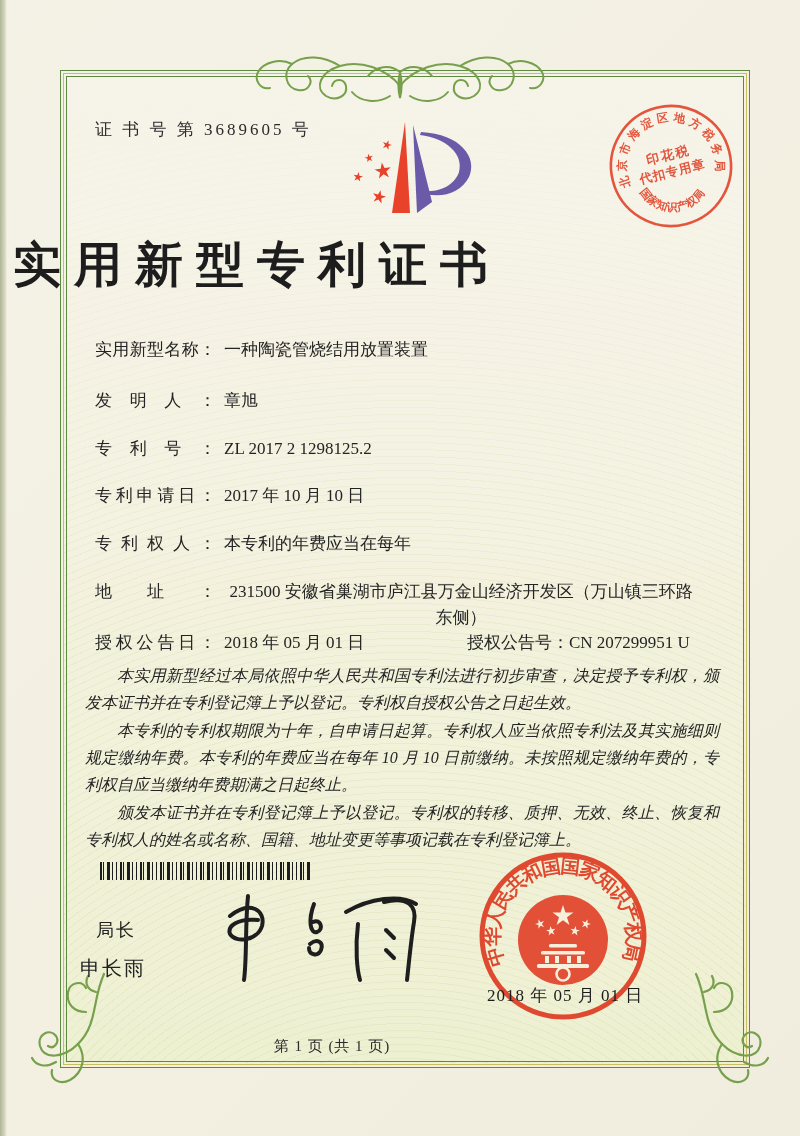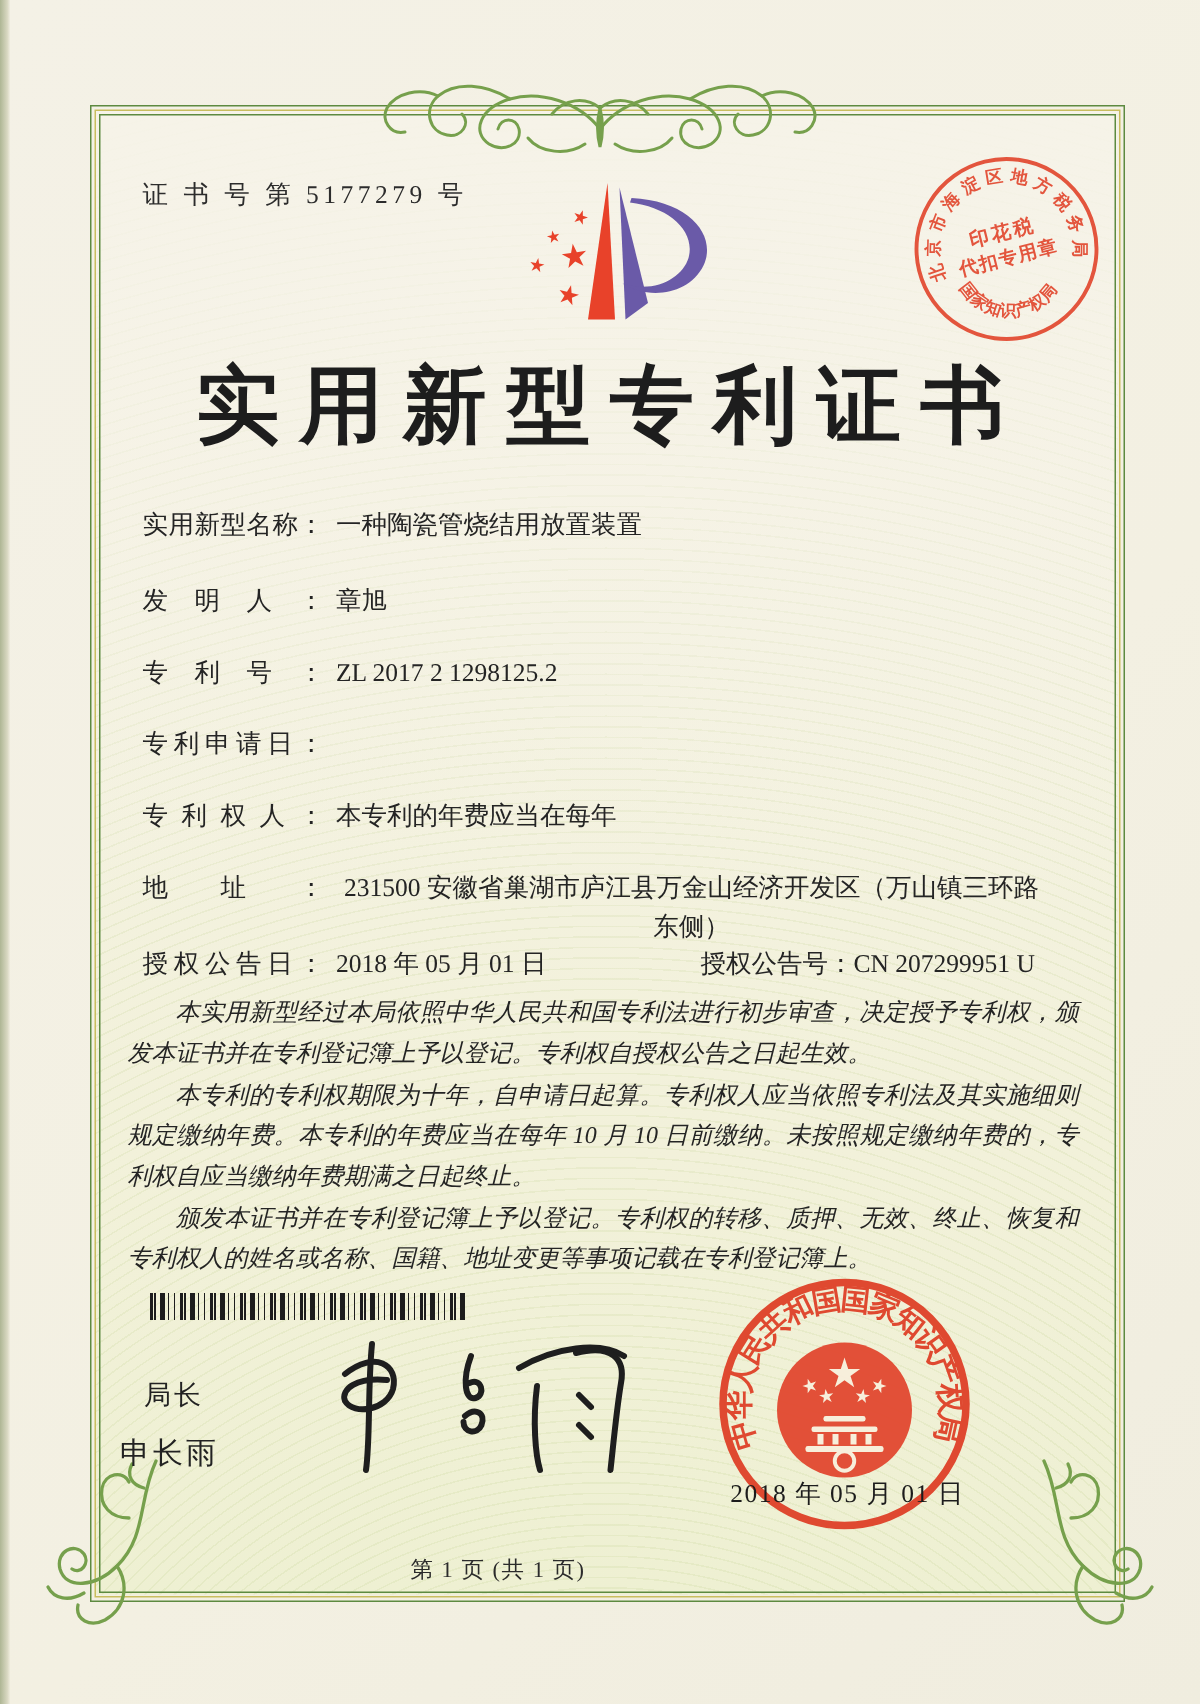--- a/index.html
+++ b/index.html
@@ -24,22 +24,22 @@
       repeating-radial-gradient(circle at 50% 130%, rgba(150,180,80,.10) 0 1px, rgba(150,180,80,0) 1px 7px),
       linear-gradient(#f6f3e8 0%, #f2f1da 70%, #eef0d2 100%);
   }
   .frame{position:absolute;left:60px;top:70px;width:688px;height:996px;border:1.6px solid #5d8a40;pointer-events:none;}
   .frame::before{content:"";position:absolute;inset:1.6px;border:1.5px solid #c9bd5e;}
   .frame::after{content:"";position:absolute;inset:4.6px;border:1.8px solid #5d8a40;}
   .ornament{position:absolute;color:#76a04c;}
   
   .cert-no{position:absolute;left:95px;top:118px;font-size:17px;letter-spacing:3px;color:#2c2c2c;}
   .title{
-    position:absolute;left:0;top:233px;width:800px;text-align:center;
-    font-size:56px;font-weight:700;letter-spacing:13px;color:#1d1d1d;text-indent:13px;
+    position:absolute;left:0;top:233px;width:800px;
+    font-size:48px;font-weight:700;letter-spacing:13px;color:#1d1d1d;text-indent:13px;
   }
   .frow{position:absolute;left:95px;display:flex;font-size:17px;color:#242424;line-height:26px;}
   .flabel{flex:0 0 121px;text-align:justify;text-align-last:justify;white-space:nowrap;}
   .fvalue{margin-left:8px;}
   .fvalue.wrap{max-width:474px;text-align:center;}
   .grant-no-label{white-space:nowrap;}
   .bodytext{
     position:absolute;left:85px;top:662px;width:634px;
     font-size:16px;line-height:27px;color:#242424;text-align:justify;
   }
@@ -135,38 +135,39 @@
     <text font-size="11.5" fill="#e2482f" font-weight="700" letter-spacing="1">
       <textPath href="#tsTop" startOffset="2" textLength="168" lengthAdjust="spacing">北京市海淀区地方税务局</textPath>
     </text>
     <text font-size="11" fill="#e2482f" font-weight="700">
       <textPath href="#tsBot" startOffset="1" textLength="78" lengthAdjust="spacing">国家知识产权局</textPath>
     </text>
     <text x="70" y="63" text-anchor="middle" font-size="13" fill="#e2482f" font-weight="700" letter-spacing="2">印花税</text>
     <text x="70" y="80" text-anchor="middle" font-size="12.5" fill="#e2482f" font-weight="700" letter-spacing="1">代扣专用章</text>
   </svg>
 
-  <div class="cert-no">证 书 号 第 5177279 号</div>
+  <div class="cert-no">证 书 号 第 3689605 号</div>
 
   <div class="title">实用新型专利证书</div>
 
   <div class="frow" style="top:388px">
     <span class="flabel">发明人：</span>
     <span class="fvalue">章旭</span>
   </div>
   <div class="frow" style="top:337px">
     <span class="flabel">实用新型名称：</span>
     <span class="fvalue">一种陶瓷管烧结用放置装置</span>
   </div>
   <div class="frow" style="top:436px">
     <span class="flabel">专利号：</span>
     <span class="fvalue">ZL 2017 2 1298125.2</span>
   </div>
   <div class="frow" style="top:483px">
     <span class="flabel">专利申请日：</span>
+    <span class="fvalue">2017 年 10 月 10 日</span>
   </div>
   <div class="frow" style="top:531px">
     <span class="flabel">专利权人：</span>
     <span class="fvalue">本专利的年费应当在每年</span>
   </div>
   <div class="frow" style="top:579px">
     <span class="flabel">地址：</span>
     <span class="fvalue wrap">231500 安徽省巢湖市庐江县万金山经济开发区（万山镇三环路东侧）</span>
   </div>
 

